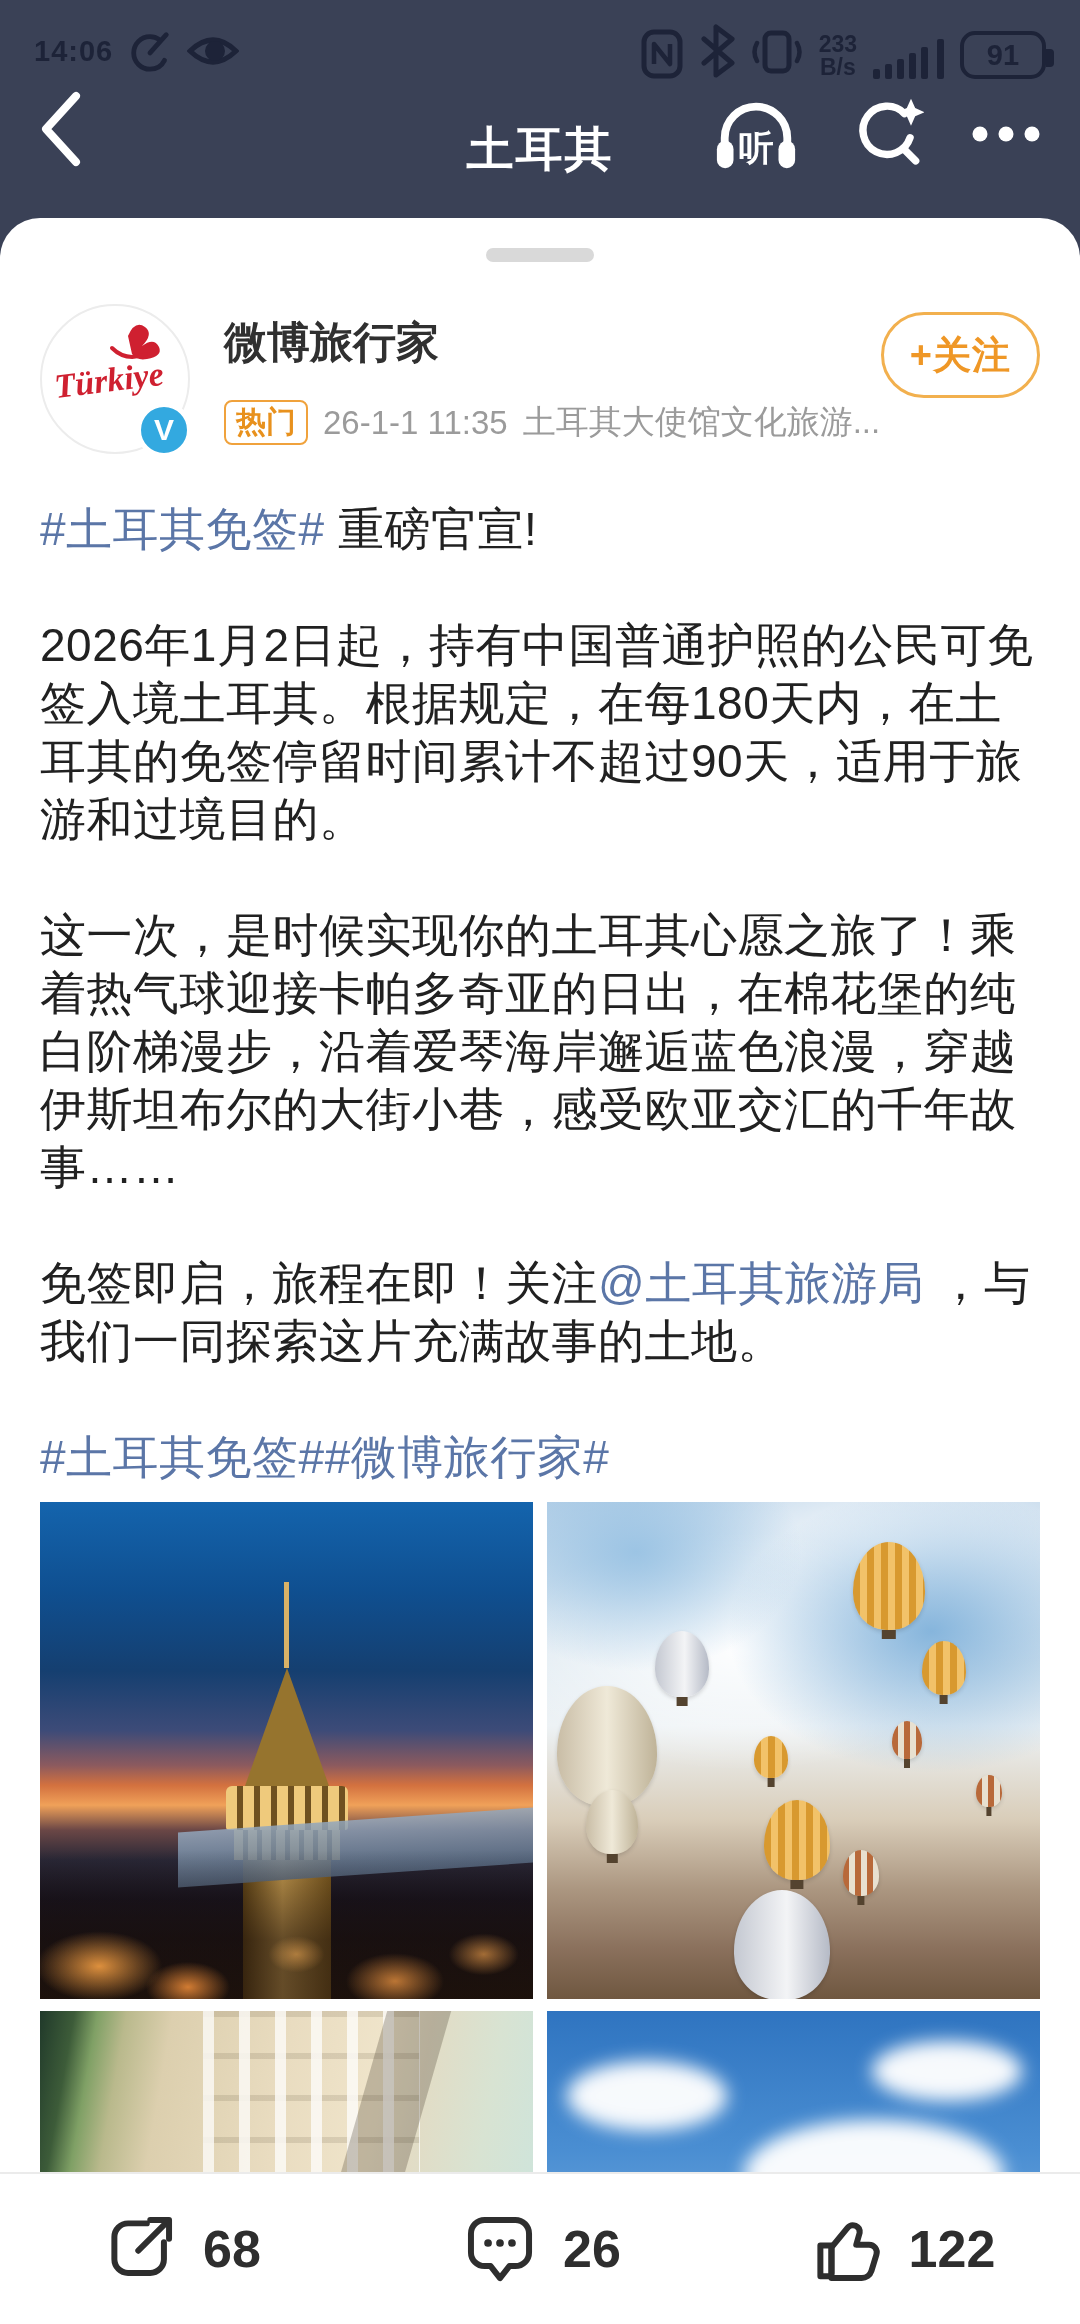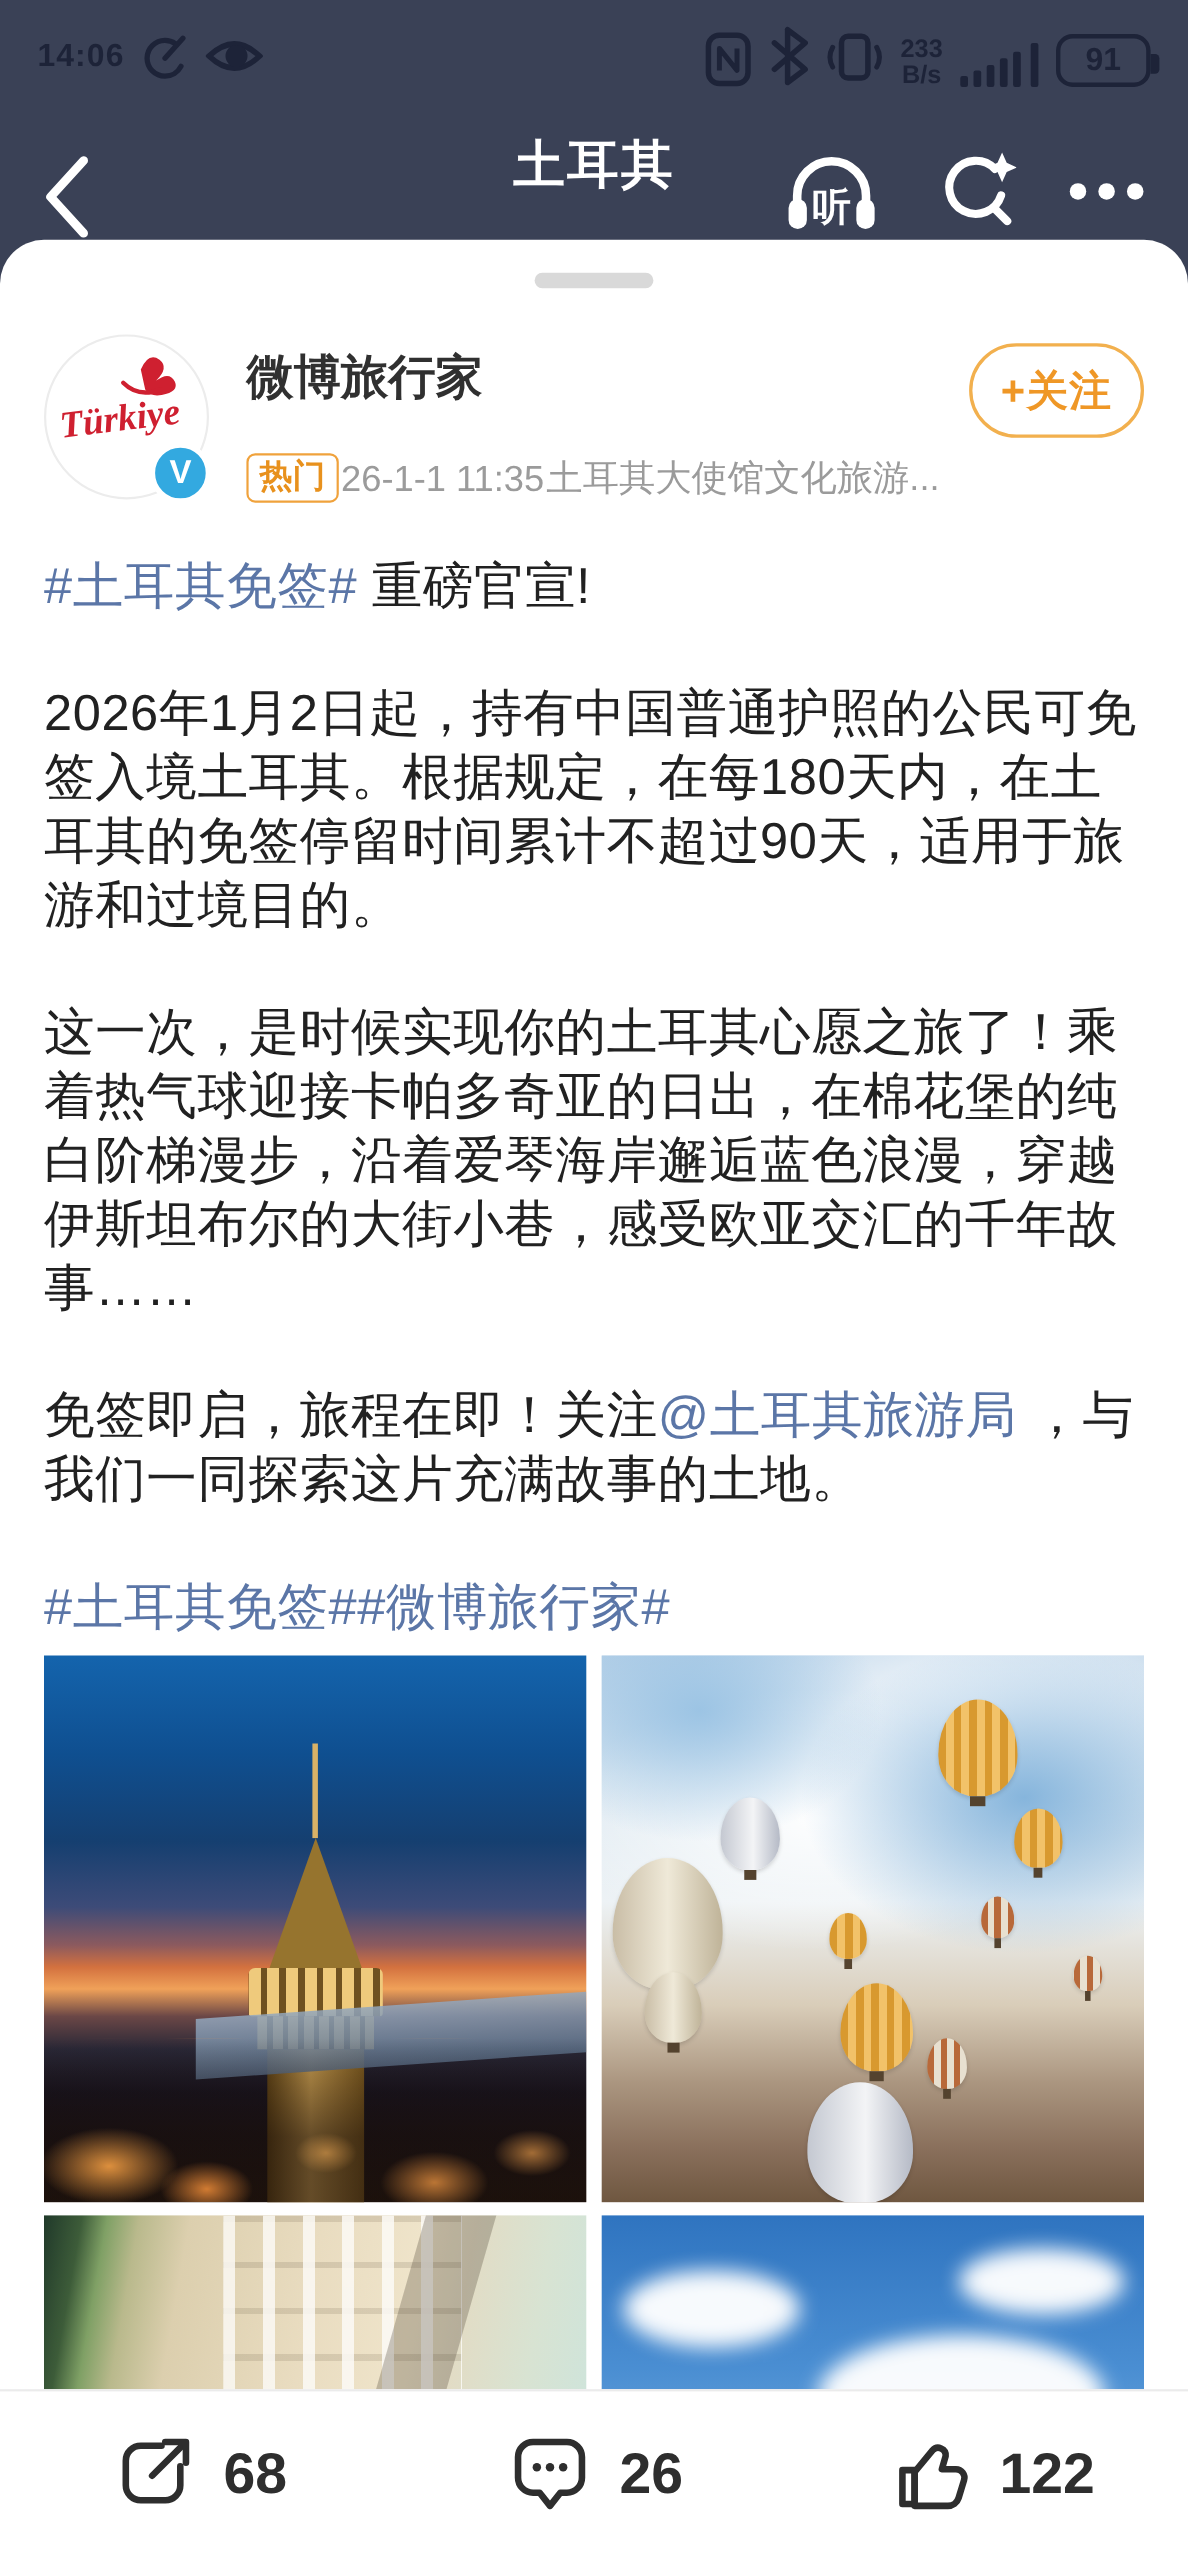--- a/index.html
+++ b/index.html
@@ -16,41 +16,41 @@
   .sb-time{font-size:29px;font-weight:600;letter-spacing:1px;color:#1d2338;}
   .sb-right{display:flex;align-items:flex-end;gap:16px;}
   .sb-speed{display:flex;flex-direction:column;align-items:center;line-height:1;font-weight:700;color:#1d2338;}
   .sb-speed i{font-style:normal;font-size:23px;}
   .signal{display:flex;align-items:flex-end;gap:5px;height:40px;}
   .signal .bar{width:7px;background:#1d2338;border-radius:2px;}
   .battery{position:relative;width:86px;height:48px;border:4px solid #1d2338;border-radius:15px;display:flex;align-items:center;justify-content:center;}
   .battery .nub{position:absolute;right:-12px;top:14px;width:8px;height:18px;background:#1d2338;border-radius:0 4px 4px 0;}
   .battery span{font-size:29px;font-weight:700;color:#1d2338;}
   
-  .nav-bar{position:absolute;top:90px;left:0;right:0;height:128px;display:flex;align-items:flex-end;padding:0 38px;}
+  .nav-bar{position:absolute;top:90px;left:0;right:0;height:128px;display:flex;align-items:flex-start;padding:0 38px;}
   .nav-back{flex:0 0 auto;width:46px;height:78px;}
   .nav-center{position:absolute;left:0;right:0;top:0;height:128px;display:flex;flex-direction:column;align-items:center;pointer-events:none;}
   .nav-title{margin-top:28px;font-size:47px;font-weight:700;color:#fff;letter-spacing:2px;}
   .nav-sub{margin-top:4px;display:flex;align-items:center;gap:14px;}
   .blur-smudge{position:relative;width:240px;height:42px;border-radius:8px;background:linear-gradient(90deg,#1d2336 0%,#272e45 40%,#1b2134 75%,#2a3048 100%);filter:blur(7px);opacity:.9;}
   .blur-smudge::after{content:"";position:absolute;left:30px;bottom:2px;width:160px;height:6px;background:repeating-linear-gradient(90deg,rgba(255,255,255,.7) 0 14px,transparent 14px 48px);filter:blur(2px);}
   .floor-badge{pointer-events:auto;min-width:94px;height:48px;padding:0 16px;border-radius:25px;background:linear-gradient(115deg,#ff8a57 0%,#f7452f 60%,#f0372a 100%);color:#fff;font-size:31px;font-weight:600;display:flex;align-items:center;justify-content:center;letter-spacing:2px;}
   .nav-right{margin-left:auto;display:flex;align-items:center;gap:46px;}
   
   .card{position:absolute;top:218px;left:0;right:0;bottom:0;background:#fff;border-radius:40px 40px 0 0;overflow:hidden;}
   .card-inner{padding:0 40px;}
   .drag-handle{width:108px;height:14px;border-radius:8px;background:#d9d9d9;margin:30px auto 0;}
   
   .post-header{position:relative;display:flex;margin-top:42px;}
   .avatar-wrap{position:relative;width:150px;height:150px;flex:0 0 auto;}
   .avatar{width:150px;height:150px;border-radius:50%;background:#fff;border:2px solid #ececec;overflow:hidden;}
   .v-badge{position:absolute;right:-2px;bottom:-4px;width:56px;height:56px;border-radius:50%;background:#33a9e0;border:5px solid #fff;color:#fff;font-size:30px;font-weight:800;display:flex;align-items:center;justify-content:center;}
   .author-col{margin-left:34px;padding-top:10px;min-width:0;}
   .author-name{font-size:43px;font-weight:700;color:#303030;}
-  .meta-row{margin-top:40px;display:flex;align-items:center;gap:2px;}
+  .meta-row{margin-top:28px;display:flex;align-items:center;gap:15px;}
   .hot-badge{border:2px solid #f0a23c;color:#e8911d;font-size:30px;line-height:1;padding:5px 10px 6px;border-radius:8px;font-weight:600;flex:0 0 auto;}
   .meta-text{font-size:33px;color:#9b9b9b;white-space:nowrap;}
   .follow-btn{position:absolute;right:0;top:8px;min-width:152px;height:86px;padding:0 26px;border:3px solid #f2b04e;border-radius:46px;background:#fff;color:#ef9726;font-size:38px;font-weight:600;display:flex;align-items:center;justify-content:center;letter-spacing:1px;}
   
   .post-text{margin-top:46px;font-size:46px;line-height:58px;color:#212121;letter-spacing:.5px;}
   .post-text p{margin:0 0 58px;}
   .post-text p.hashtags{margin-bottom:16px;}
   .link{color:#5b76a7;}
   
   .img-grid{display:grid;grid-template-columns:1fr 1fr;gap:12px 14px;margin-top:10px;}

